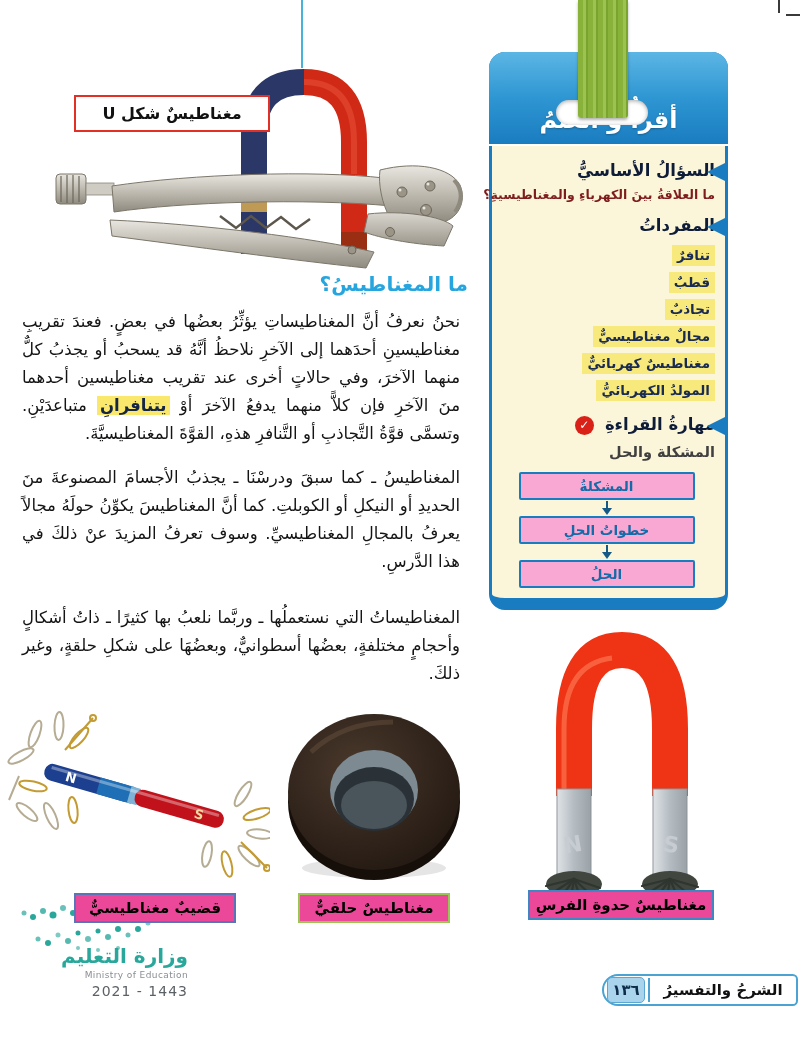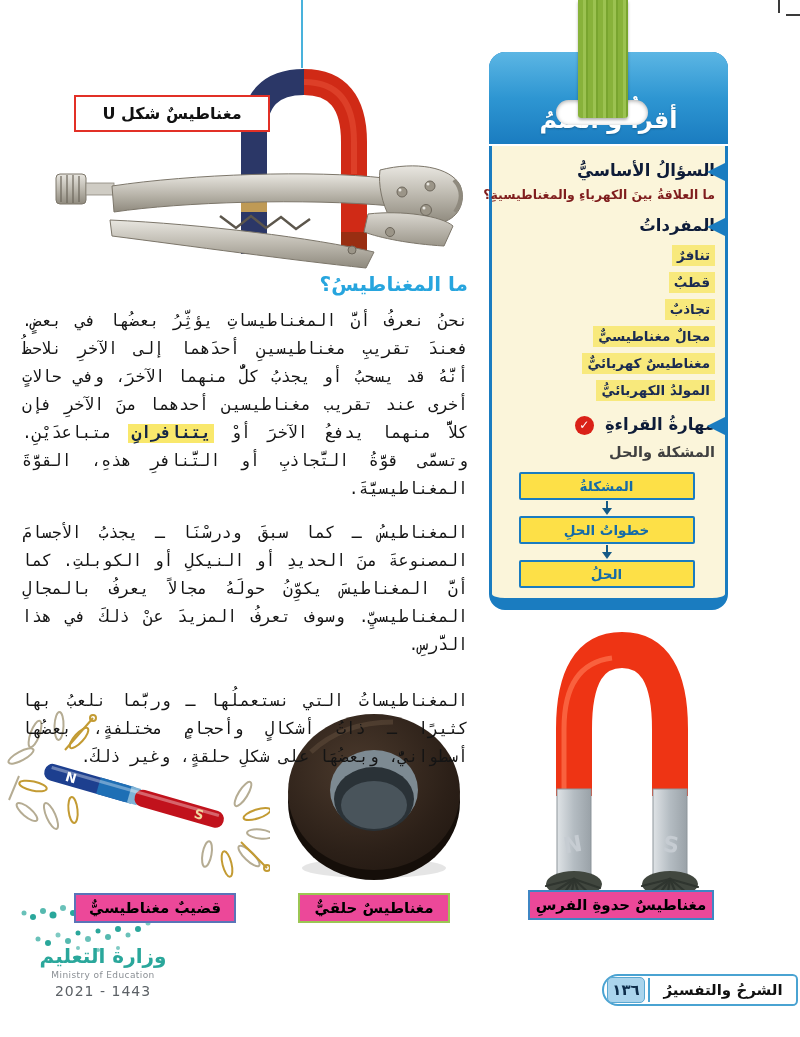--- a/index.html
+++ b/index.html
@@ -15,21 +15,21 @@
   #string{left:301px;top:0;width:2px;height:68px;background:#49b2dc;}
 
   
   #u-label{left:74px;top:95px;width:192px;height:33px;border:2.5px solid #e23026;background:#fff;
            display:flex;align-items:center;justify-content:center;direction:rtl;
            font-size:16px;font-weight:bold;color:#111;z-index:5;}
 
   
   #article{left:22px;top:272px;width:446px;direction:rtl;color:#141414;z-index:2;}
   #article h2{margin:0 0 12px 0;font-size:20px;color:#27a5de;text-align:right;font-weight:bold;}
-  #article p{margin:0 0 16px 0;font-size:16.5px;line-height:28px;text-align:justify;font-family:Liberation Mono, monospace;}
+  #article p{margin:0 8px 16px 0;font-size:16.5px;line-height:28px;text-align:justify;}
   #article p.p3{margin-top:28px;}
   .hl{background:#f9e86c;font-weight:bold;color:#152544;padding:0 3px;}
 
   
   #card{left:489px;top:52px;width:239px;height:558px;box-sizing:border-box;
         border:3px solid #1a7cc0;border-bottom-width:12px;border-radius:16px;
         background:#fbf5da;z-index:1;}
   #card-header{position:absolute;left:-3px;right:-3px;top:-3px;height:92px;
         background:linear-gradient(180deg,#5cb6e4 0%,#2e96d2 50%,#1a7cc0 100%);
         border-radius:16px 16px 0 0;border-bottom:2px solid #fff;
@@ -46,42 +46,42 @@
         margin:7px 0 14px 0;white-space:nowrap;}
   .vocab{list-style:none;margin:10px 0 0 0;padding:0;text-align:right;}
   .vocab li{margin-bottom:8px;}
   .vocab span{background:#f8e97c;padding:2px 5px 3px 5px;font-size:13.5px;font-weight:bold;color:#1a2b52;}
   #reading-row{margin-top:16px;}
   .check-circle{display:inline-block;width:19px;height:19px;border-radius:50%;background:#da2117;
         color:#fff;font-size:12px;font-weight:bold;text-align:center;line-height:19px;
         vertical-align:middle;margin-right:6px;}
   .skill-value{color:#404040;font-size:14.5px;font-weight:bold;text-align:right;margin:9px 0 12px 0;}
   #flowchart{width:176px;margin:4px auto 0 auto;}
-  .flow-box{box-sizing:border-box;border:2px solid #1a7cc0;background:#fde047;color:#156ba8;
+  .flow-box{box-sizing:border-box;border:2px solid #1a7cc0;background:#f9a8d4;color:#156ba8;
         font-size:13.5px;font-weight:bold;text-align:center;padding:4px 0;border-radius:2px;}
   .flow-stem{width:2px;height:7px;background:#155a86;margin:1px auto 0 auto;}
   .flow-head{width:0;height:0;margin:0 auto 1px auto;
         border-left:5px solid transparent;border-right:5px solid transparent;border-top:7px solid #155a86;}
 
   
   #ribbon-slot{left:556px;top:100px;width:92px;height:25px;background:#fff;border-radius:13px;
         box-shadow:inset 0 1px 4px rgba(0,0,0,.35);z-index:2;}
   #ribbon{left:578px;top:0;width:50px;height:118px;z-index:3;
         background:repeating-linear-gradient(to right,#88b23a 0 5px,#9cc251 5px 8px,#79a52f 8px 10px);
         border-radius:0 0 3px 3px;box-shadow:0 2px 3px rgba(0,0,0,.3);}
 
   
   .caption{height:30px;box-sizing:border-box;background:#ec4899;display:flex;align-items:center;
         justify-content:center;direction:rtl;font-size:15px;font-weight:bold;color:#000;z-index:4;}
   #cap-bar{left:74px;top:893px;width:162px;border:2px solid #5a74b8;}
   #cap-ring{left:298px;top:893px;width:152px;border:2px solid #9cc653;}
   #cap-horseshoe{left:528px;top:890px;width:186px;border:2px solid #3f86c4;}
 
   
-  #ministry{left:18px;top:944px;width:170px;text-align:center;}
+  #ministry{left:18px;top:944px;width:170px;text-align:right;}
   #ministry .ar{font-size:20px;font-weight:bold;color:#2aa79b;letter-spacing:1px;}
   #ministry .en{font-size:9px;color:#8a8f94;letter-spacing:.4px;margin-top:2px;}
   #ministry .yr{font-size:14px;color:#5c6166;margin-top:3px;letter-spacing:1px;}
   #footer-pill{left:602px;top:974px;width:196px;height:32px;box-sizing:border-box;background:#fff;
         border:2px solid #4aa3d2;border-radius:18px 6px 6px 18px;display:flex;align-items:center;z-index:3;}
   #page-num{width:36px;height:24px;margin-left:3px;background:#aad4ec;border:1px solid #5aa8d2;
         border-radius:5px;display:flex;align-items:center;justify-content:center;
         font-size:15px;font-weight:bold;color:#0d2c4a;}
   #pill-divider{width:2px;height:24px;background:#4aa3d2;margin-left:3px;}
   #pill-label{flex:1;text-align:center;direction:rtl;font-size:15px;font-weight:bold;color:#101010;}

